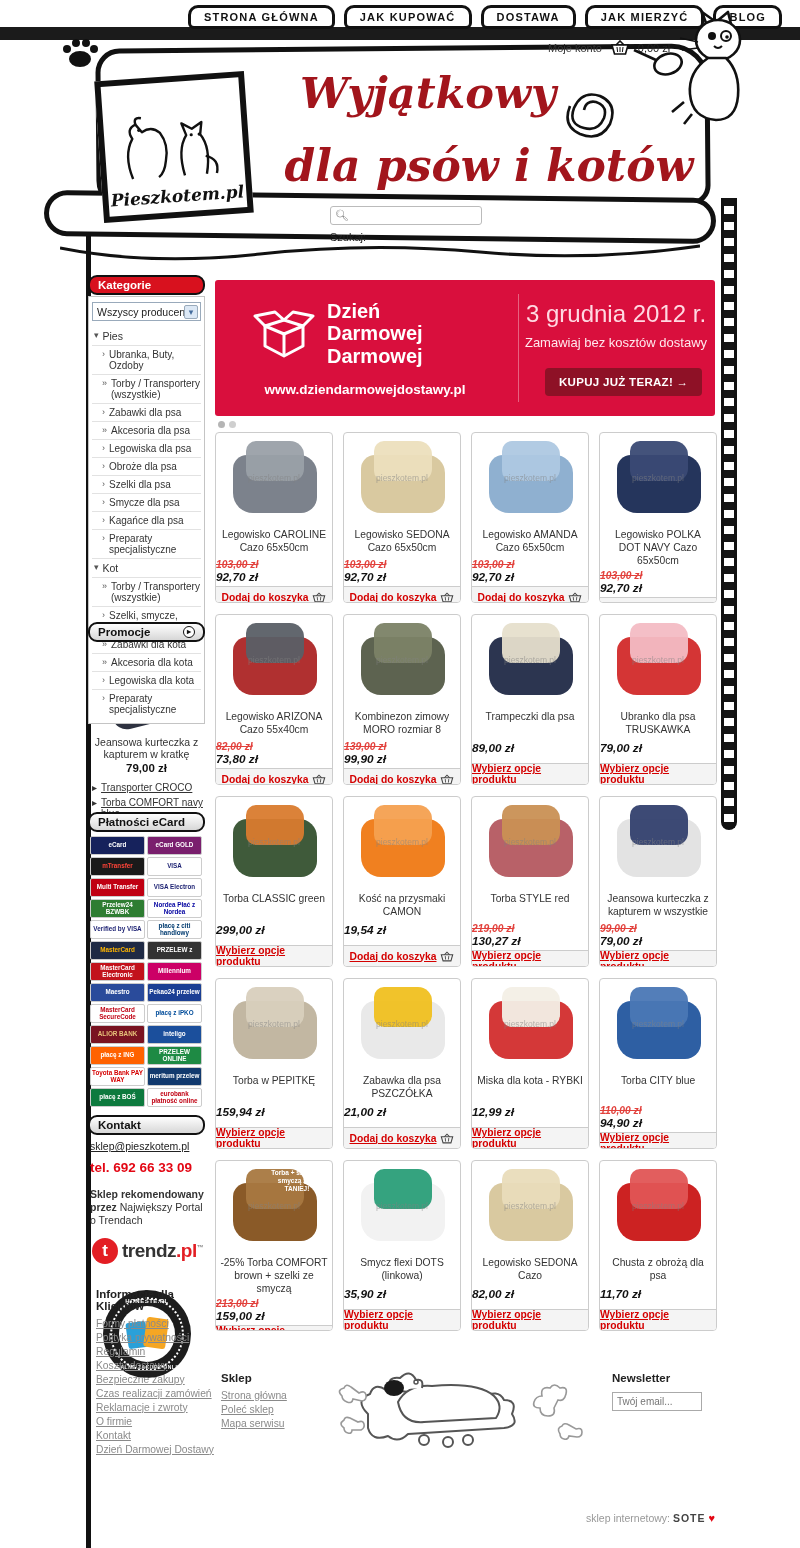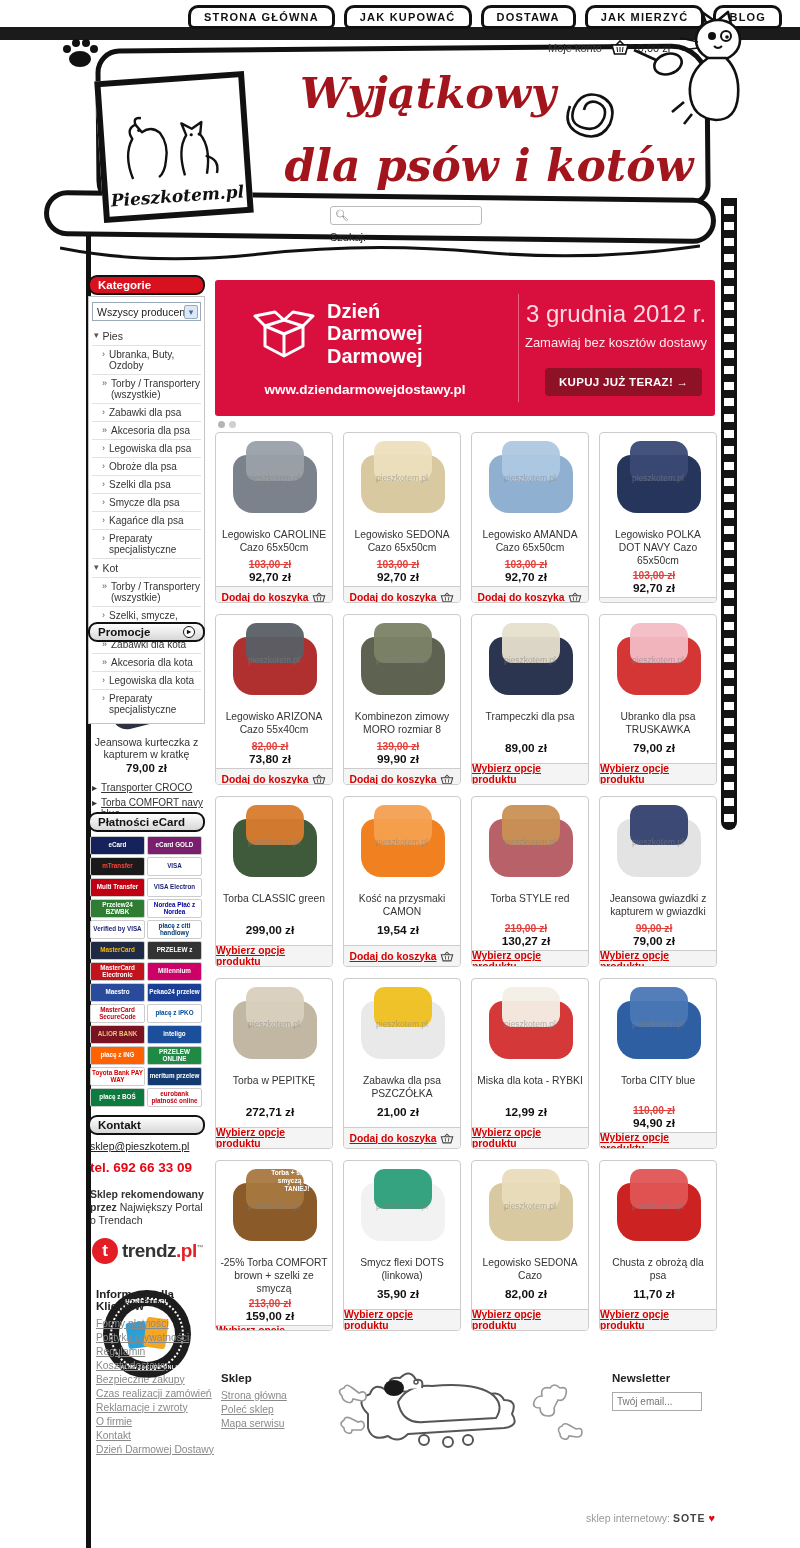--- a/index.html
+++ b/index.html
@@ -115,21 +115,21 @@
 
   
   .grid { position:absolute; left:215px; top:432px; width:502px; display:grid; grid-template-columns:repeat(4,118px); column-gap:10px; row-gap:11px; }
   .card { height:171px; background:#fff; border:1px solid #ccc; border-radius:4px; display:flex; flex-direction:column; overflow:hidden; }
   .p-img { position:relative; height:94px; flex:0 0 auto; cursor:pointer; }
   .blob1 { position:absolute; left:17px; top:22px; width:84px; height:58px; border-radius:14px 18px 16px 20px; }
   .blob2 { position:absolute; left:30px; top:8px; width:58px; height:40px; border-radius:10px 14px 12px 10px; opacity:.95; }
   .p-watermark { position:absolute; left:0; top:40px; width:100%; text-align:center; font-size:8.5px; color:rgba(130,130,130,.55); }
   .p-note { position:absolute; right:6px; top:8px; width:58px; font-size:6.5px; font-weight:bold; color:#fff; text-align:center; line-height:1.2; }
   .p-name { flex:0 0 auto; min-height:30px; padding:2px 4px 0; font-size:10.3px; color:#333; text-align:center; line-height:1.25; cursor:pointer; }
-  .p-prices { flex:1 1 auto; padding:2px 8px 2px 0; text-align:center; }
+  .p-prices { flex:1 1 auto; padding:2px 8px 2px 0; text-align:left;font-style:italic; }
   .p-old { font-size:10.3px; font-weight:bold; color:#e2413c; text-decoration:line-through; }
   .p-price { font-size:11.8px; font-weight:bold; color:#111; }
   .p-action { flex:0 0 auto; height:21px; border-top:1px solid #ccc; background:#f4f4f4; display:flex; align-items:center; justify-content:center; gap:4px; cursor:pointer; }
   .p-action-label { font-size:10.3px; font-weight:bold; color:#d40000; text-decoration:underline; }
 
   
   .f-col1 { position:absolute; left:96px; top:1288px; width:125px; }
   .f-col2 { position:absolute; left:221px; top:1372px; width:100px; }
   .f-title { font-size:11.5px; font-weight:bold; color:#222; margin-bottom:4px; }
   .f-link { display:block; font-size:10.3px; color:#8a8a8a; text-decoration:underline; padding:1.5px 0; cursor:pointer; }
@@ -631,41 +631,41 @@
 
       </div>
     </div>
       <div class="card">
       <div class="p-img">
         <div class="blob1" style="background: rgb(227, 227, 227);"></div>
         <div class="blob2" style="background: rgb(51, 64, 110);"></div>
         <div class="p-watermark">pieszkotem.pl</div>
 
       </div>
-      <div class="p-name">Jeansowa gwiazdki z kapturem w gwiazdki</div>
+      <div class="p-name">Jeansowa kurteczka z kapturem w wszystkie</div>
       <div class="p-prices">
         <div class="p-old">99,00 zł</div>
         <div class="p-price">79,00 zł</div>
       </div>
       <div class="p-action">
         <span class="p-action-label">Wybierz opcje produktu</span>
 
       </div>
     </div>
       <div class="card">
       <div class="p-img">
         <div class="blob1" style="background: rgb(194, 183, 162);"></div>
         <div class="blob2" style="background: rgb(216, 207, 189);"></div>
         <div class="p-watermark">pieszkotem.pl</div>
 
       </div>
       <div class="p-name">Torba w PEPITKĘ</div>
       <div class="p-prices">
 
-        <div class="p-price">272,71 zł</div>
+        <div class="p-price">159,94 zł</div>
       </div>
       <div class="p-action">
         <span class="p-action-label">Wybierz opcje produktu</span>
 
       </div>
     </div>
       <div class="card">
       <div class="p-img">
         <div class="blob1" style="background: rgb(233, 233, 233);"></div>
         <div class="blob2" style="background: rgb(240, 192, 32);"></div>

